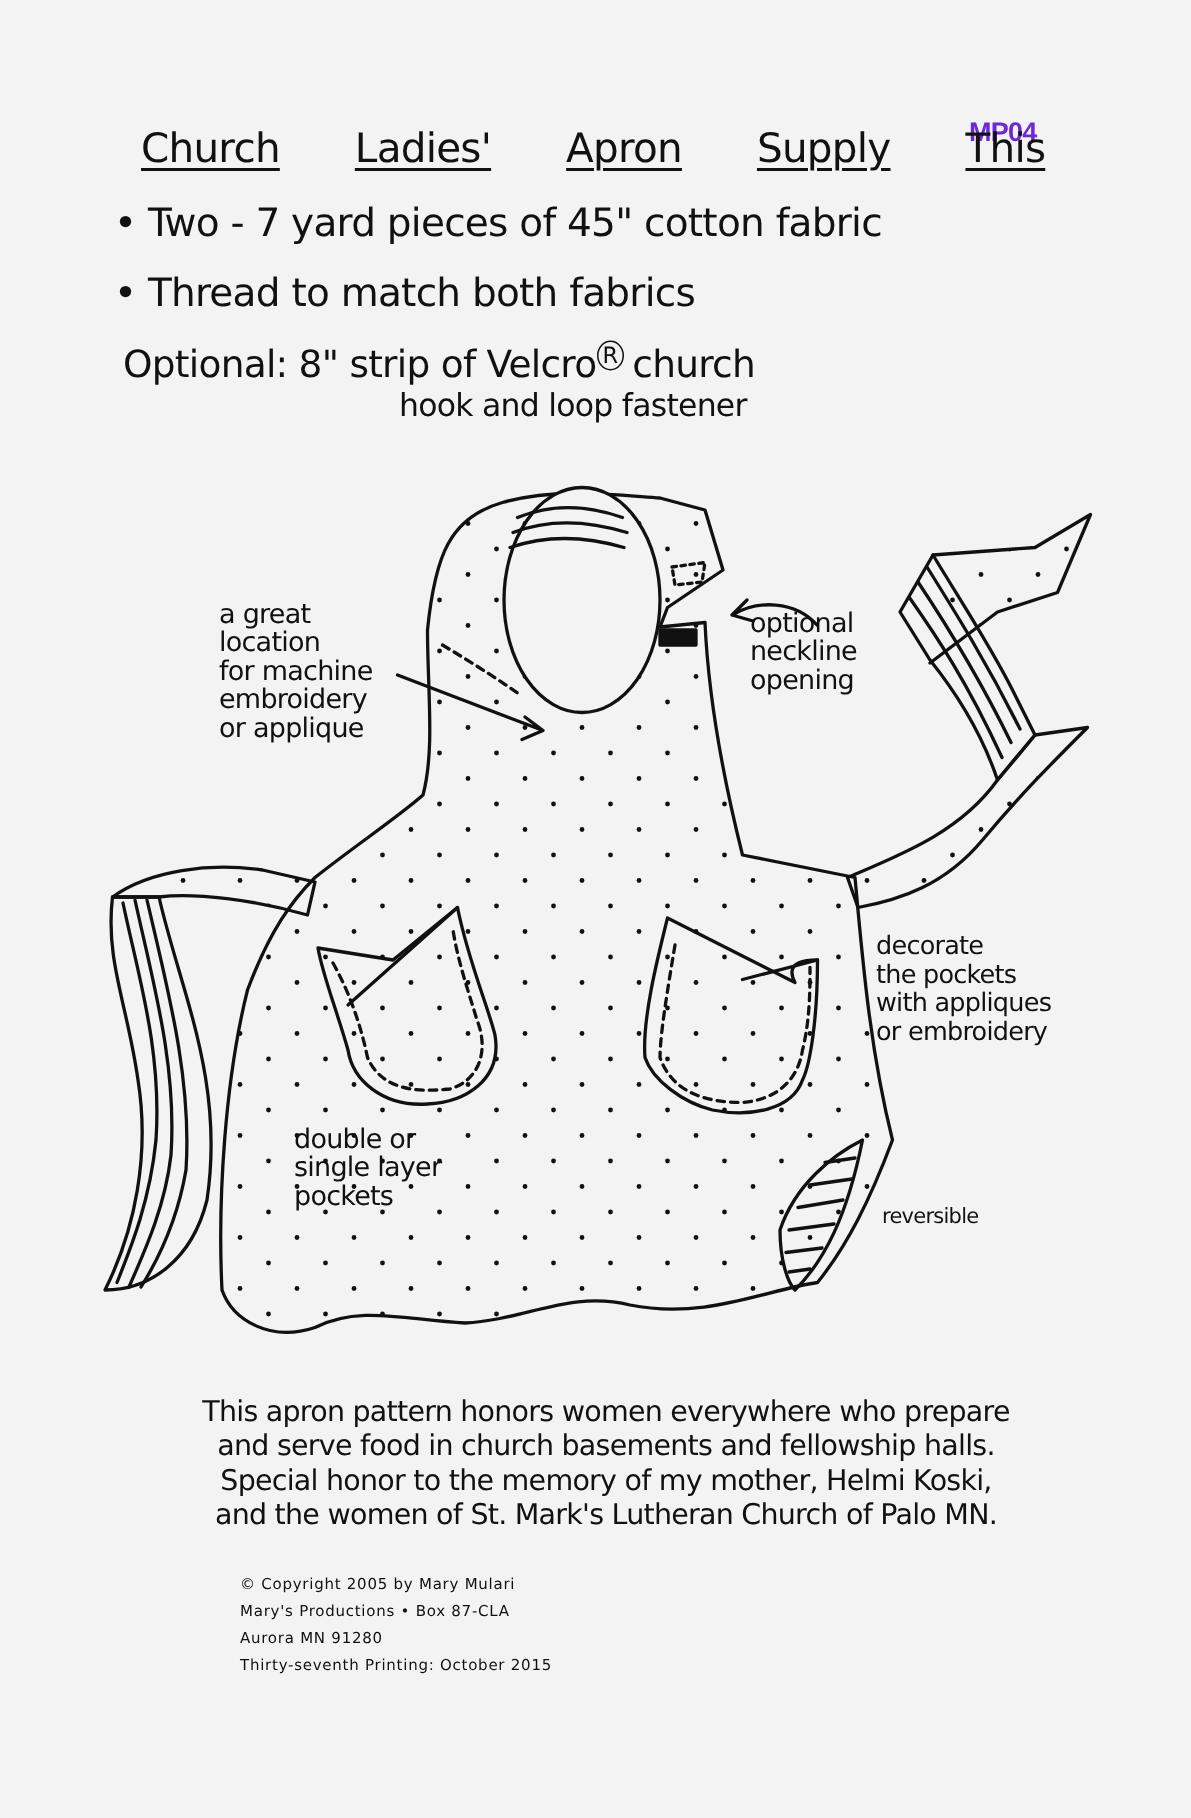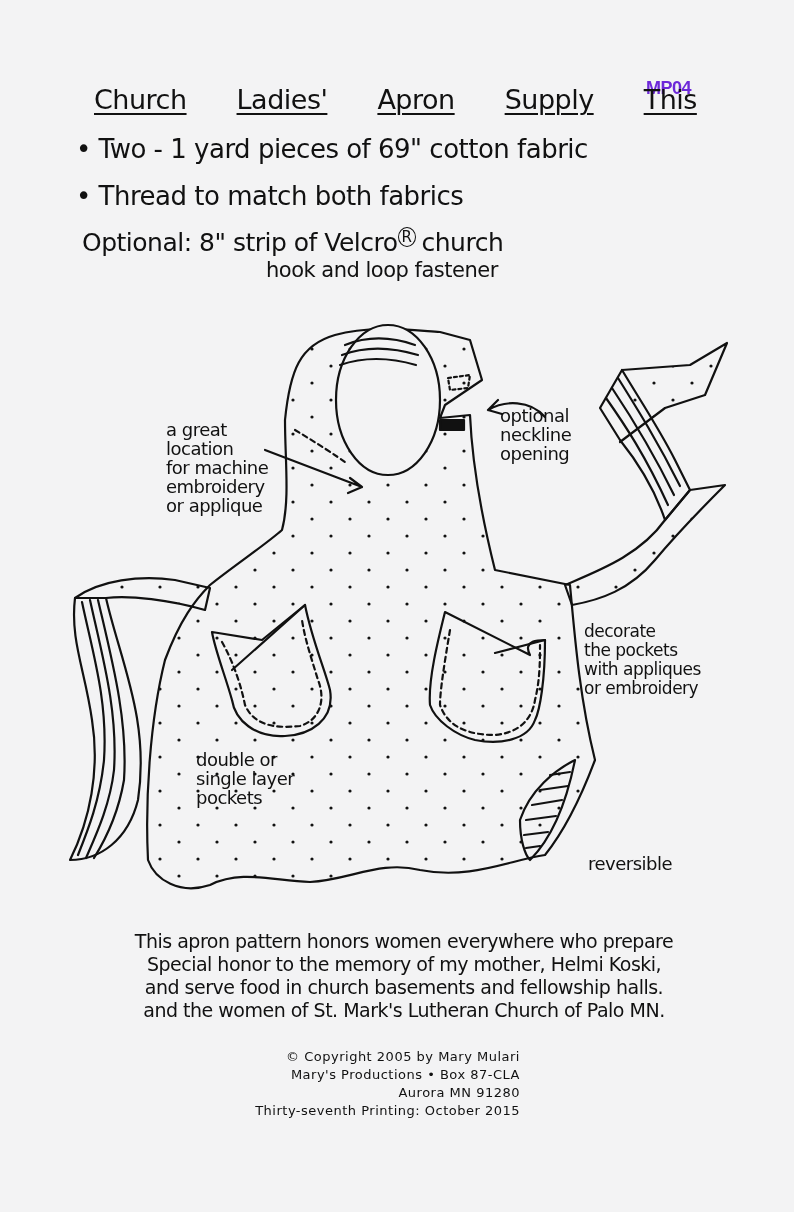--- a/index.html
+++ b/index.html
@@ -12,41 +12,41 @@
   .hand { font-family: "DejaVu Sans", sans-serif; font-weight: normal; position: absolute; white-space: nowrap; letter-spacing: -0.5px; }
   .code { position: absolute; left: 646px; top: 78px; font-family: Liberation Sans, sans-serif; font-weight: bold; font-size: 18px; letter-spacing: -0.5px; color: #6d28d9; }
   .title { left: 58px; top: 84px; font-size: 27px; }
   .title span { text-decoration: underline; text-decoration-thickness: 2px; text-underline-offset: 4px; margin-right: 14px; margin-left: 36px; }
   .supply1 { left: 76px; top: 134px; font-size: 26px; }
   .supply2 { left: 76px; top: 181px; font-size: 26px; }
   .optional { left: 82px; top: 228px; font-size: 25px; }
   .optional2 { left: 244px; top: 258px; font-size: 21px; margin-left: 22px; }
   .reg { font-size: 15px; vertical-align: super; border: 1.5px solid #111; border-radius: 50%; padding: 0 3px; line-height: 14px; margin-right: 6px; }
   .note { font-size: 18px; line-height: 19px; }
-  .note-great { left: 146px; top: 420px; margin-left: 20px; }
+  .note-great { left: 146px; top: 400px; }
   .note-neck { left: 500px; top: 406px; }
   .note-decorate { left: 584px; top: 622px; font-size: 17px; }
   .note-pockets { left: 196px; top: 750px; font-size: 18px; }
-  .note-rev { left: 588px; top: 854px; font-size: 18px; text-align: right; }
+  .note-rev { left: 588px; top: 802px; font-size: 14px; text-align: right; }
   .dedication { left: 34px; top: 930px; font-size: 19px; line-height: 23px; white-space: normal; width: 740px; }
   .dedication div { white-space: nowrap; text-align: center; }
-  .colophon { left: 160px; top: 1048px; width: 360px; text-align: right; font-size: 13px; line-height: 18px; letter-spacing: 0.5px; }
+  .colophon { left: 160px; top: 1048px; width: 360px; text-align: left; font-size: 10px; line-height: 18px; letter-spacing: 0.5px; }
   .colophon div { white-space: nowrap; }
   svg.art { position: absolute; left: 0; top: 0; }
 </style>
 </head>
 <body>
 
 <div class="code">MP04</div>
 
 <div class="hand title">
   <span>Church</span><span>Ladies'</span><span>Apron</span><span>Supply</span><span>This</span>
 </div>
 
-<div class="hand supply1">• Two - 1 yard pieces of 69" cotton fabric</div>
+<div class="hand supply1">• Two - 7 yard pieces of 45" cotton fabric</div>
 <div class="hand supply2">• Thread to match both fabrics</div>
 <div class="hand optional">
   <span>Optional: 8" strip of Velcro</span><span class="reg">R</span><span>church</span>
 </div>
 <div class="hand optional2">hook and loop fastener</div>
 
 <svg class="art" width="794" height="1212" viewBox="0 0 794 1212" fill="none" stroke="#111" stroke-width="2.2" stroke-linecap="round" stroke-linejoin="round">
   <defs>
     <pattern id="dots" width="38" height="34" patternUnits="userSpaceOnUse">
       <circle cx="8" cy="9" r="1.6" fill="#111" stroke="none"></circle>
@@ -120,22 +120,22 @@
 </div>
 <div class="hand note note-pockets">
   <div>double or</div>
   <div>single layer</div>
   <div>pockets</div>
 </div>
 <div class="hand note note-rev">reversible</div>
 
 <div class="hand dedication">
   <div>This apron pattern honors women everywhere who prepare</div>
+  <div>and serve food in church basements and fellowship halls.</div>
   <div>Special honor to the memory of my mother, Helmi Koski,</div>
-  <div>and serve food in church basements and fellowship halls.</div>
   <div>and the women of St. Mark's Lutheran Church of Palo MN.</div>
 </div>
 
 <div class="hand colophon">
   <div>© Copyright 2005 by Mary Mulari</div>
   <div>Mary's Productions • Box 87-CLA</div>
   <div>Aurora MN 91280</div>
   <div>Thirty-seventh Printing: October 2015</div>
 </div>
 

